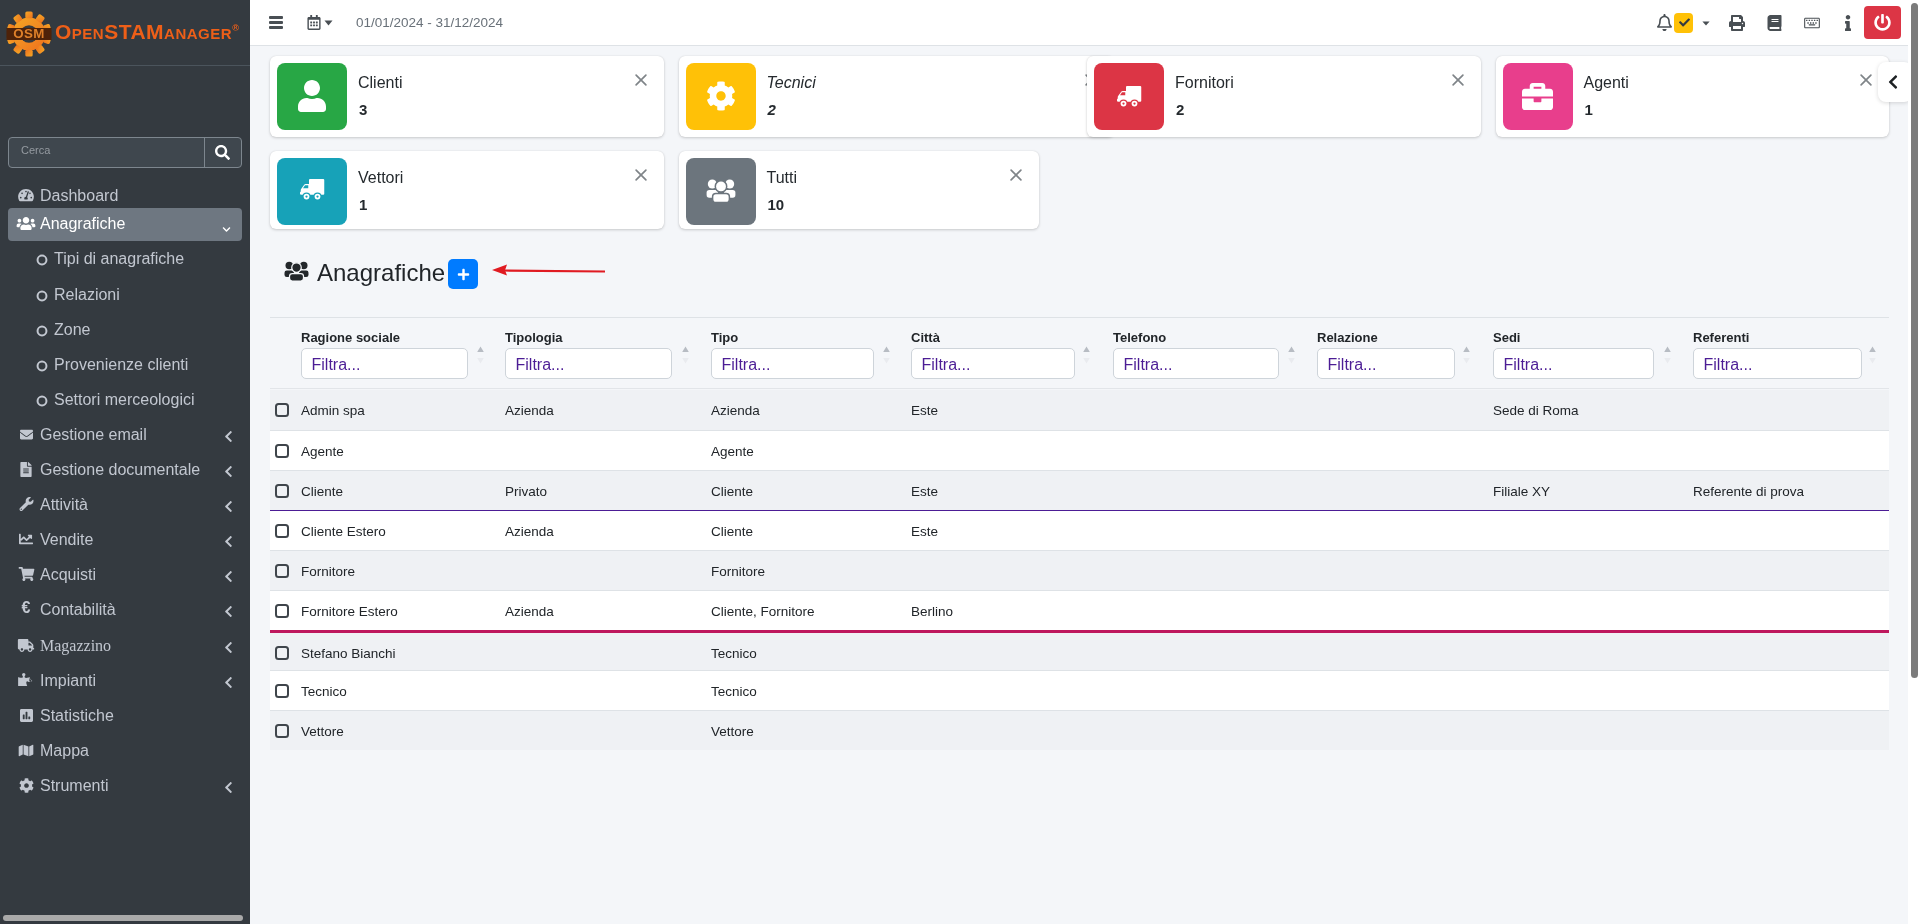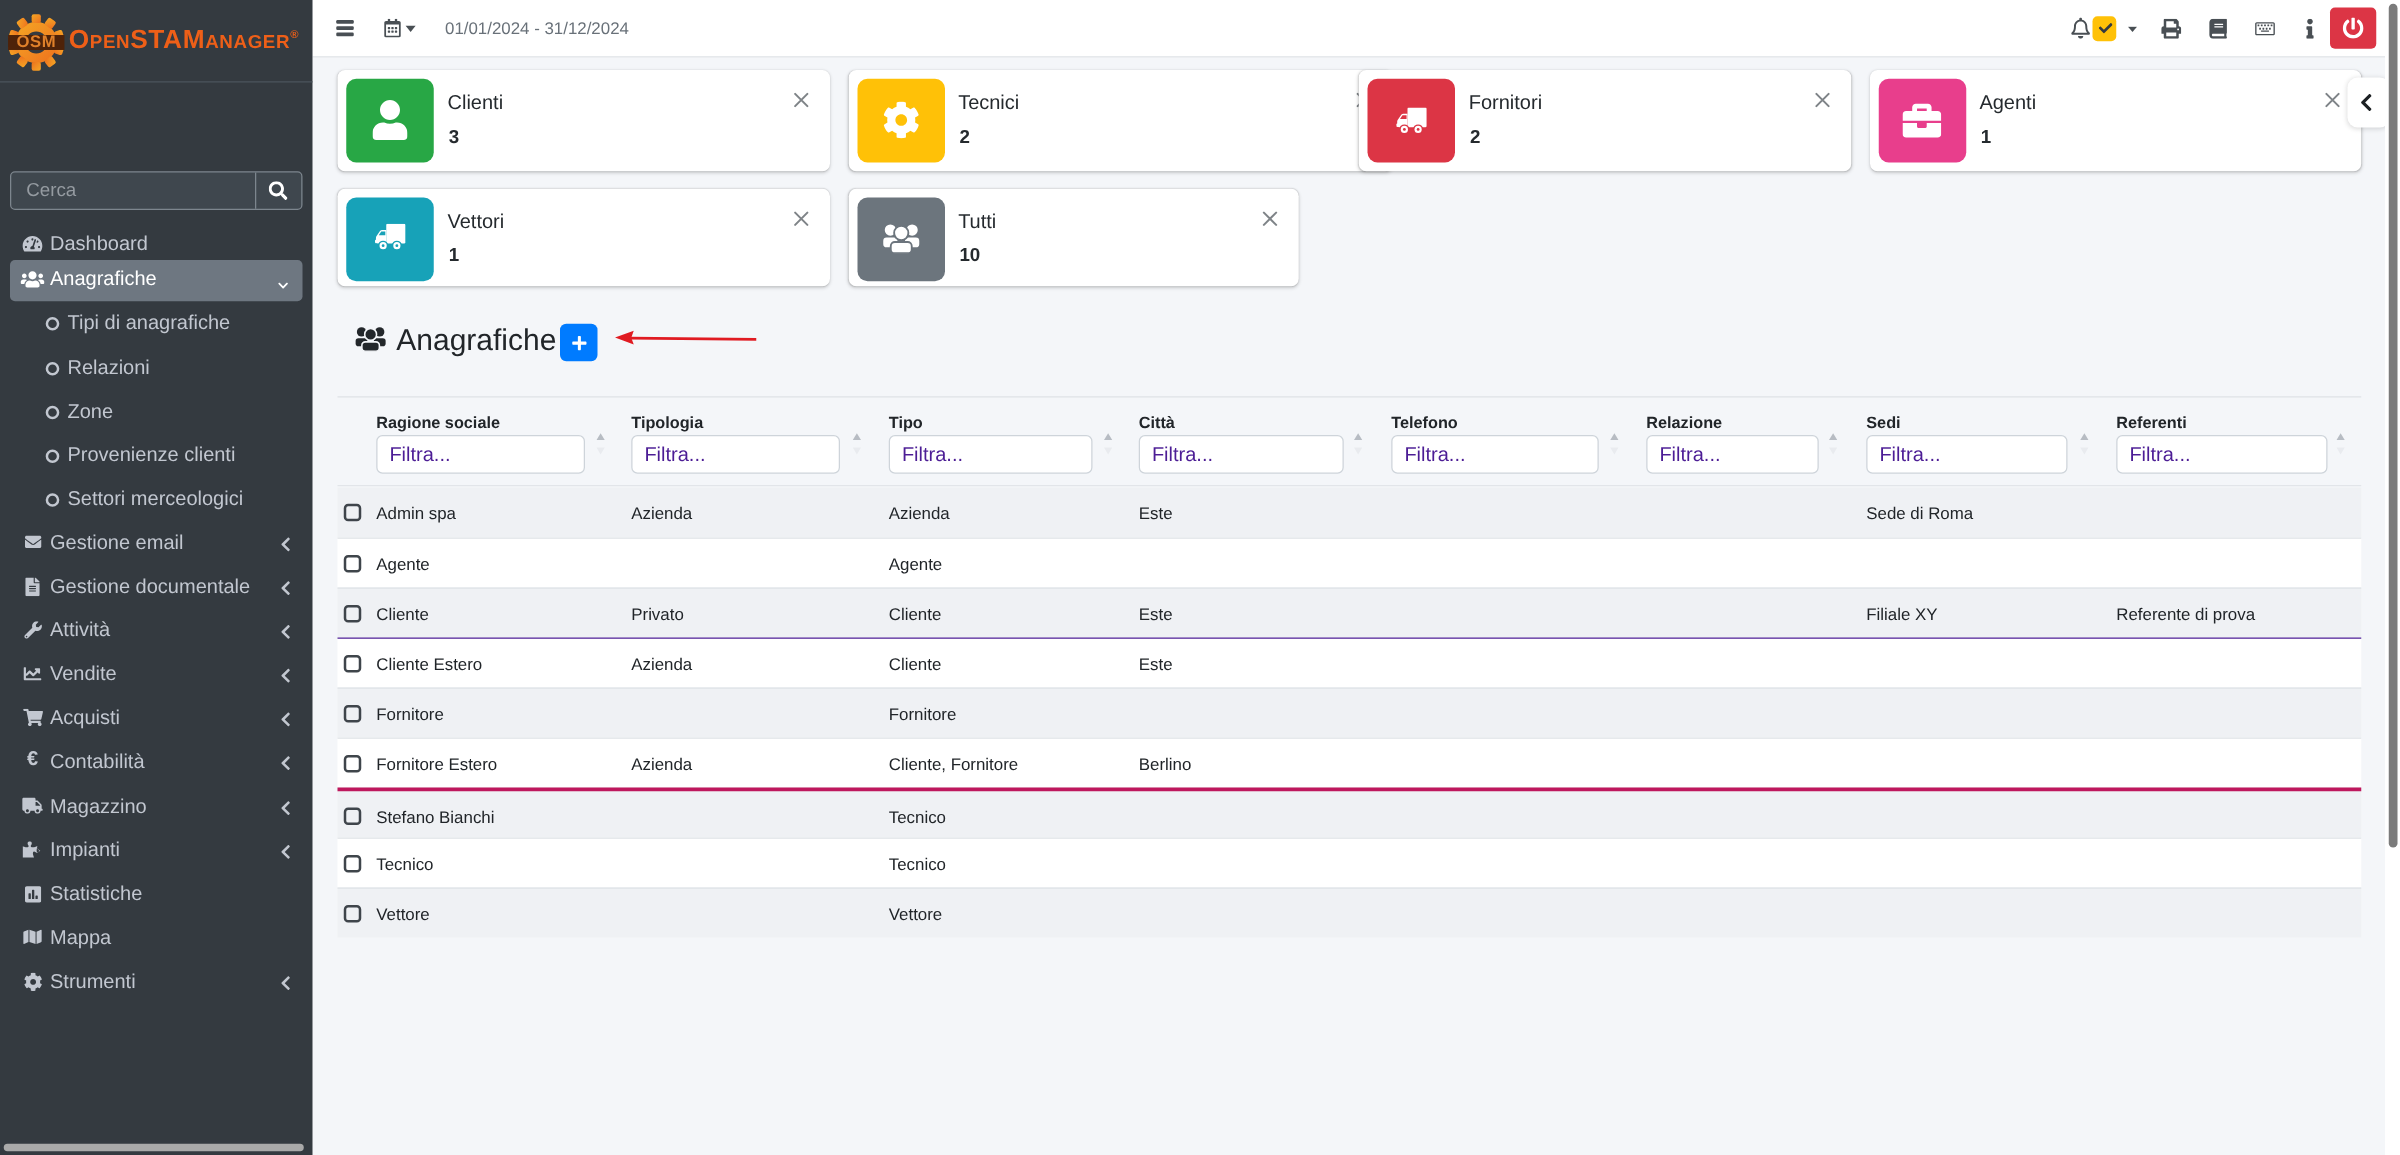--- a/index.html
+++ b/index.html
@@ -7,21 +7,21 @@
 body { position:relative; background:#f4f6f9; }
 
 
 #sidebar { position:absolute; left:0; top:0; width:250px; height:924px; background:#343a40; z-index:30; }
 #brand { position:absolute; left:0; top:0; width:250px; height:66px; border-bottom:1px solid #4b545c; }
 #brandtext { position:absolute; left:55px; top:20px; font-size:21px; font-weight:bold; color:#ee5f18; letter-spacing:0.5px; font-variant:small-caps; }
 #brandtext sup { font-size:9px; }
 #userpanel { position:absolute; left:0; top:67px; width:250px; height:59px; border-bottom:1px solid #4f5962; }
 #uname { position:absolute; left:55px; top:17px; font-size:15px; color:#c2c7d0; }
 #search { position:absolute; left:8px; top:137px; width:234px; height:31px; border:1px solid #7d868e; border-radius:4px; background:#3f474e; }
-#search .inp { position:absolute; left:12px; top:6px; font-size:15px; color:#959ba1;text-align:right; }
+#search .inp { position:absolute; left:12px; top:6px; font-size:11px; color:#959ba1;text-align:right; }
 #search .btn { position:absolute; right:0; top:0; width:37px; height:29px; border-left:1px solid #7d868e; }
 
 .nav { position:absolute; left:0; top:173px; width:250px; }
 .ni { position:absolute; left:8px; width:234px; height:33px; border-radius:4px; color:#c2c7d0; font-size:16px; }
 .ni .lbl { position:absolute; left:32px; top:7px; }
 .ni .ico { position:absolute; left:8px; top:8px; width:20px; height:17px; text-align:center; }
 .ni.sub .lbl { position:absolute; left:46px; top:7px; }
 .ni.sub .ico { left:27px; top:9px; width:14px; }
 .ni.active { background:#6e7781; color:#fff; }
 .ni .chev { position:absolute; right:9px; top:10px; }
@@ -187,21 +187,21 @@
             <path fill="#c2c7d0" d="M34.52 239.03L228.87 44.69c9.37-9.37 24.57-9.37 33.94 0l22.67 22.67c9.36 9.36 9.37 24.52.04 33.9L131.49 256l154.02 154.75c9.34 9.38 9.32 24.54-.04 33.9l-22.67 22.67c-9.37 9.37-24.57 9.37-33.94 0L34.52 272.97c-9.37-9.37-9.37-24.57 0-33.94z"></path>
           </svg></span>
       </div>
 <div class="ni" style="top:594.0px;">
         <span class="ico" style="font-size:16px;font-weight:bold;top:5px;color:#c2c7d0;">€</span>
         <span class="lbl">Contabilità</span>
         <span class="chev"><svg width="9" height="13" viewBox="0 0 320 512">
             <path fill="#c2c7d0" d="M34.52 239.03L228.87 44.69c9.37-9.37 24.57-9.37 33.94 0l22.67 22.67c9.36 9.36 9.37 24.52.04 33.9L131.49 256l154.02 154.75c9.34 9.38 9.32 24.54-.04 33.9l-22.67 22.67c-9.37 9.37-24.57 9.37-33.94 0L34.52 272.97c-9.37-9.37-9.37-24.57 0-33.94z"></path>
           </svg></span>
       </div>
-<div class="ni" style="top:629.5px;">
+<div class="ni" style="top:629.5px;font-family:Liberation Serif, serif;">
         <span class="ico"><svg width="18" height="13" viewBox="0 0 640 512">
             <path fill="#c2c7d0" d="M624 352h-16V243.9c0-12.7-5.1-24.9-14.1-33.9L494 110.1c-9-9-21.2-14.1-33.9-14.1H416V48c0-26.5-21.5-48-48-48H48C21.5 0 0 21.5 0 48v320c0 26.5 21.5 48 48 48h16c0 53 43 96 96 96s96-43 96-96h128c0 53 43 96 96 96s96-43 96-96h48c8.8 0 16-7.2 16-16v-32c0-8.8-7.2-16-16-16zM160 464c-26.5 0-48-21.5-48-48s21.5-48 48-48 48 21.5 48 48-21.5 48-48 48zm320 0c-26.5 0-48-21.5-48-48s21.5-48 48-48 48 21.5 48 48-21.5 48-48 48zm80-208H416V144h44.1l99.9 99.9V256z"></path>
           </svg></span>
         <span class="lbl">Magazzino</span>
         <span class="chev"><svg width="9" height="13" viewBox="0 0 320 512">
             <path fill="#c2c7d0" d="M34.52 239.03L228.87 44.69c9.37-9.37 24.57-9.37 33.94 0l22.67 22.67c9.36 9.36 9.37 24.52.04 33.9L131.49 256l154.02 154.75c9.34 9.38 9.32 24.54-.04 33.9l-22.67 22.67c-9.37 9.37-24.57 9.37-33.94 0L34.52 272.97c-9.37-9.37-9.37-24.57 0-33.94z"></path>
           </svg></span>
       </div>
 <div class="ni" style="top:664.5px;">
         <span class="ico"><svg width="16" height="14" viewBox="0 0 576 512">
@@ -287,21 +287,21 @@
         <svg width="28" height="32" viewBox="0 0 448 512" style="position:absolute;left:21px;top:17px;">
           <path fill="#fff" d="M224 256c70.7 0 128-57.3 128-128S294.7 0 224 0 96 57.3 96 128s57.3 128 128 128zm89.6 32h-16.7c-22.2 10.2-46.9 16-72.9 16s-50.6-5.8-72.9-16h-16.7C60.2 288 0 348.2 0 422.4V464c0 26.5 21.5 48 48 48h352c26.5 0 48-21.5 48-48v-41.6c0-74.2-60.2-134.4-134.4-134.4z"></path>
         </svg>
       </div>
   <div class="ttl">Clienti</div>
   <div class="num">3</div>
   <svg class="x" viewBox="0 0 20 20">
         <path d="M3 3 L17 17 M17 3 L3 17" stroke="#7f8488" stroke-width="2.4" stroke-linecap="round"></path>
       </svg>
 </div>
-<div class="card" style="left:678.5px;top:56px;width:435px;height:81px;">
+<div class="card" style="left:678.5px;top:56px;width:435px;height:81px;font-style:italic;">
   <div class="sq" style="background:#ffc107;">
         <svg width="30" height="30" viewBox="0 0 512 512" style="position:absolute;left:20px;top:18px;">
           <path fill="#fff" d="M487.4 315.7l-42.6-24.6c4.3-23.2 4.3-47 0-70.2l42.6-24.6c4.9-2.8 7.1-8.6 5.5-14-11.1-35.6-30-67.8-54.7-94.6-3.8-4.1-10-5.1-14.8-2.3L380.8 110c-17.9-15.4-38.5-27.3-60.8-35.1V25.8c0-5.6-3.9-10.5-9.4-11.7-36.7-8.2-74.3-7.8-109.2 0-5.5 1.2-9.4 6.1-9.4 11.7V75c-22.2 7.9-42.8 19.8-60.8 35.1L88.7 85.5c-4.9-2.8-11-1.9-14.8 2.3-24.7 26.7-43.6 58.9-54.7 94.6-1.7 5.4.6 11.2 5.5 14L67.3 221c-4.3 23.2-4.3 47 0 70.2l-42.6 24.6c-4.9 2.8-7.1 8.6-5.5 14 11.1 35.6 30 67.8 54.7 94.6 3.8 4.1 10 5.1 14.8 2.3l42.6-24.6c17.9 15.4 38.5 27.3 60.8 35.1v49.2c0 5.6 3.9 10.5 9.4 11.7 36.7 8.2 74.3 7.8 109.2 0 5.5-1.2 9.4-6.1 9.4-11.7v-49.2c22.2-7.9 42.8-19.8 60.8-35.1l42.6 24.6c4.9 2.8 11 1.9 14.8-2.3 24.7-26.7 43.6-58.9 54.7-94.6 1.5-5.5-.7-11.3-5.6-14.1zM256 336c-44.1 0-80-35.9-80-80s35.9-80 80-80 80 35.9 80 80-35.9 80-80 80z"></path>
         </svg>
       </div>
   <div class="ttl">Tecnici</div>
   <div class="num">2</div>
   <svg class="x" viewBox="0 0 20 20">
         <path d="M3 3 L17 17 M17 3 L3 17" stroke="#7f8488" stroke-width="2.4" stroke-linecap="round"></path>
       </svg>

